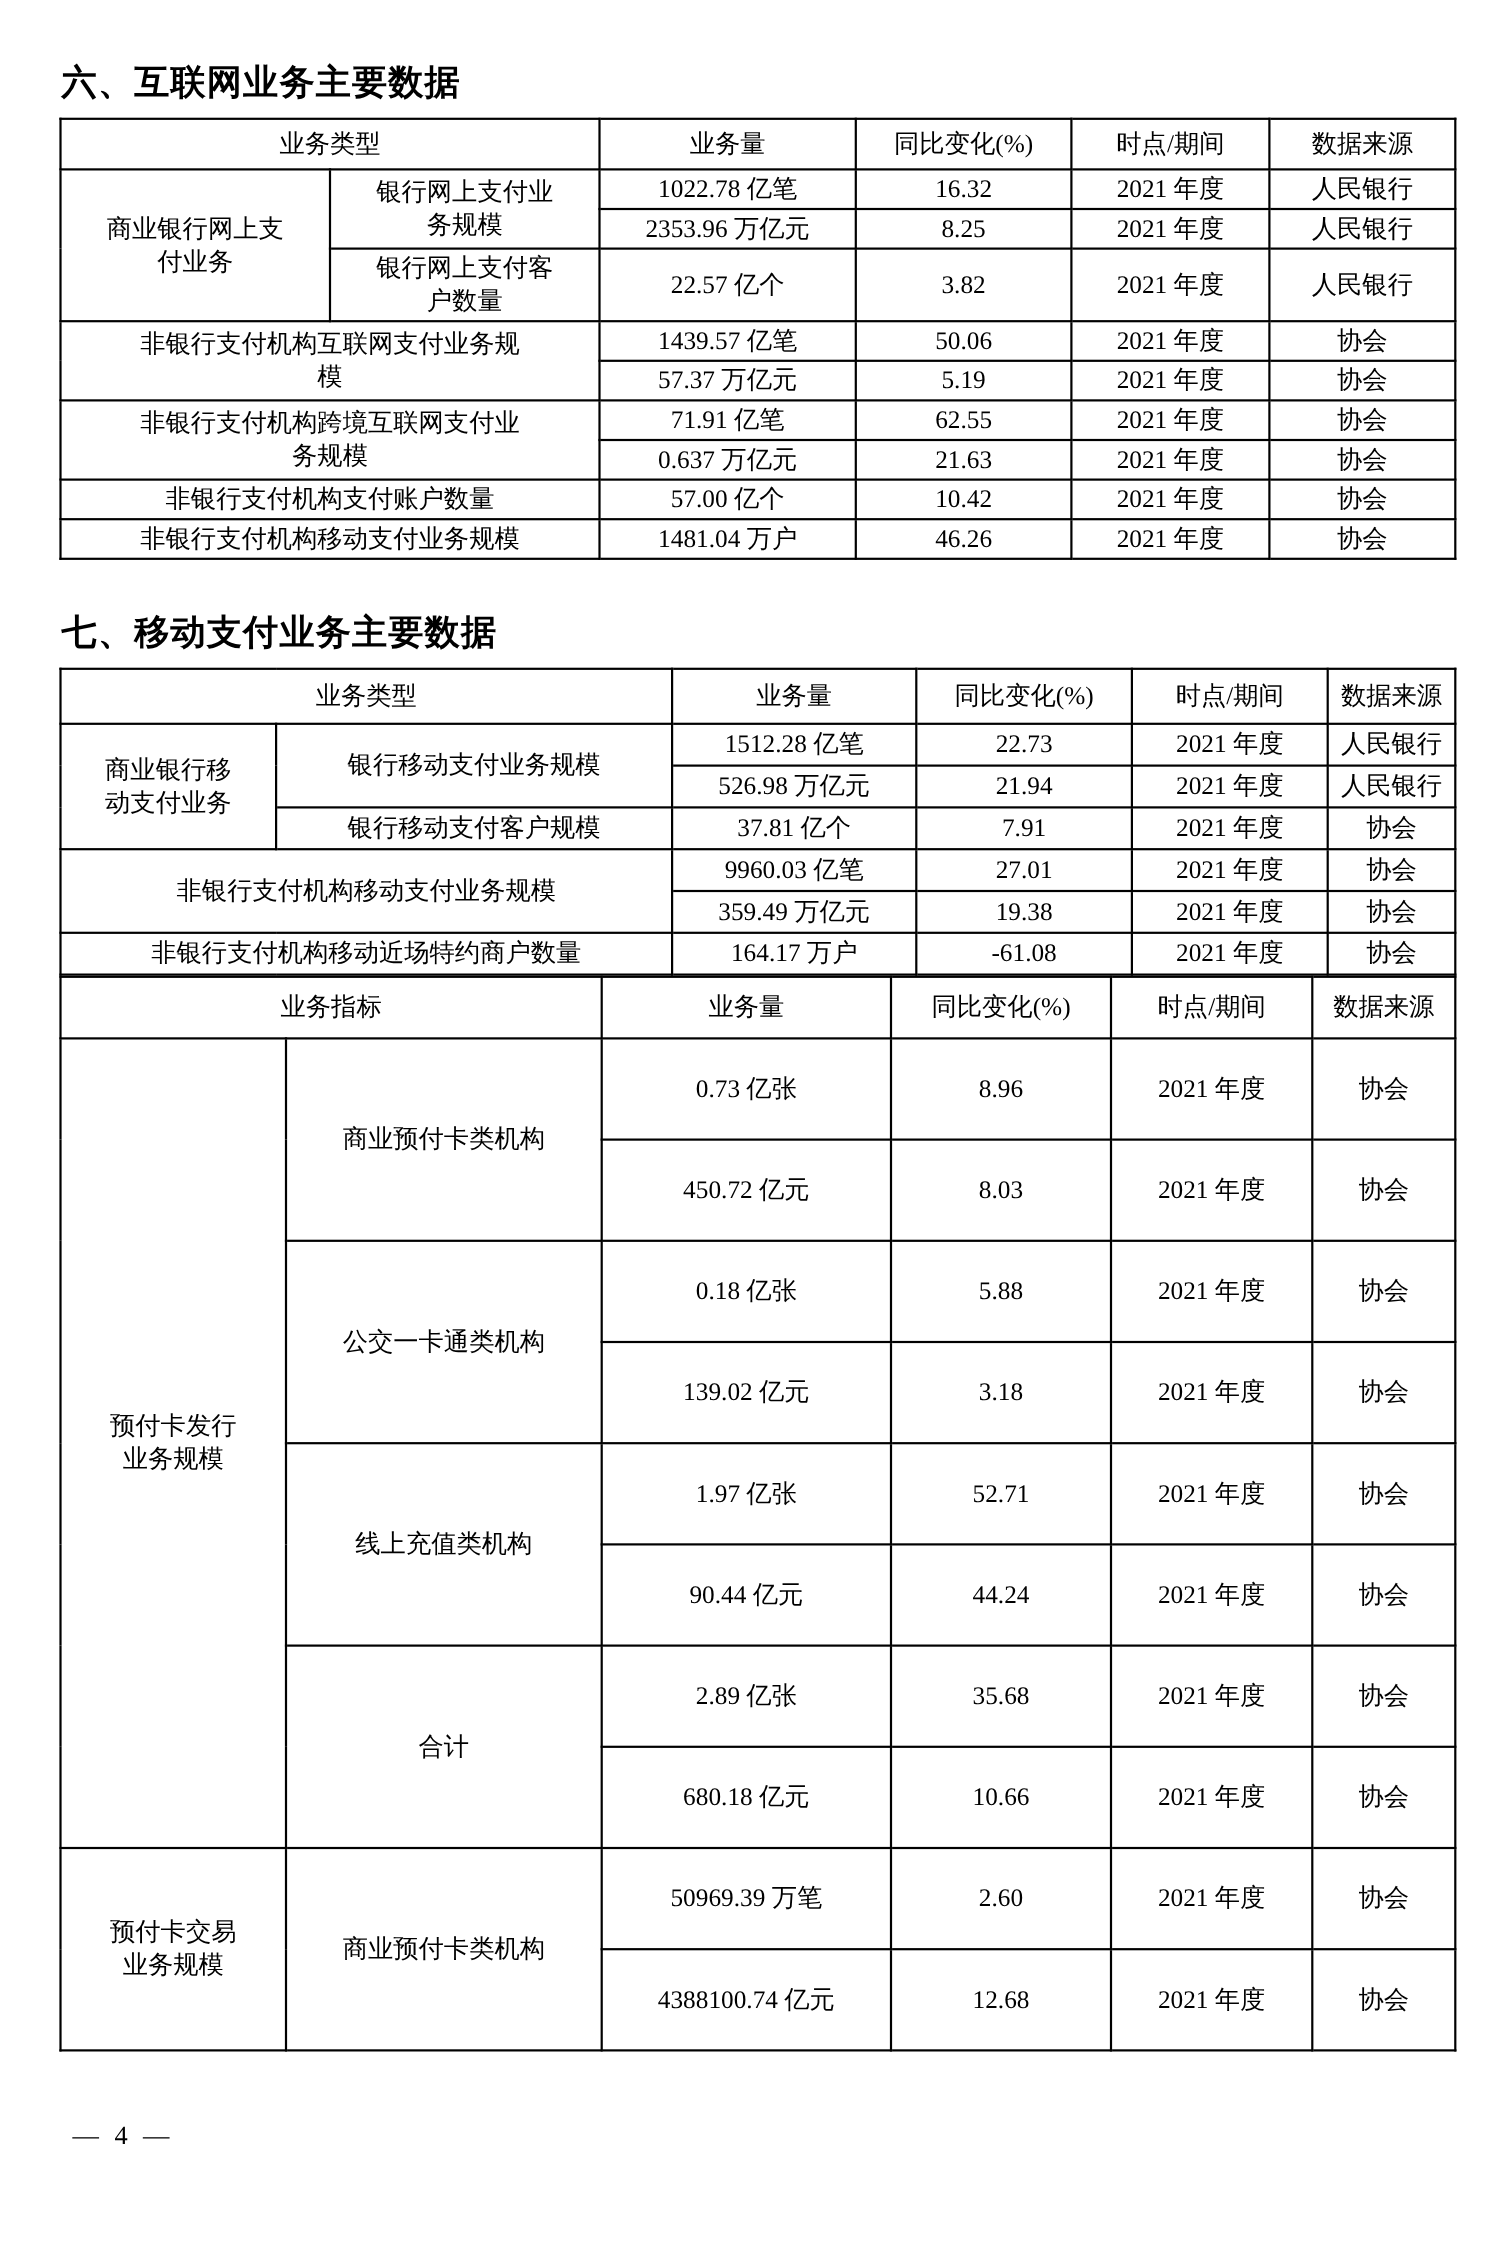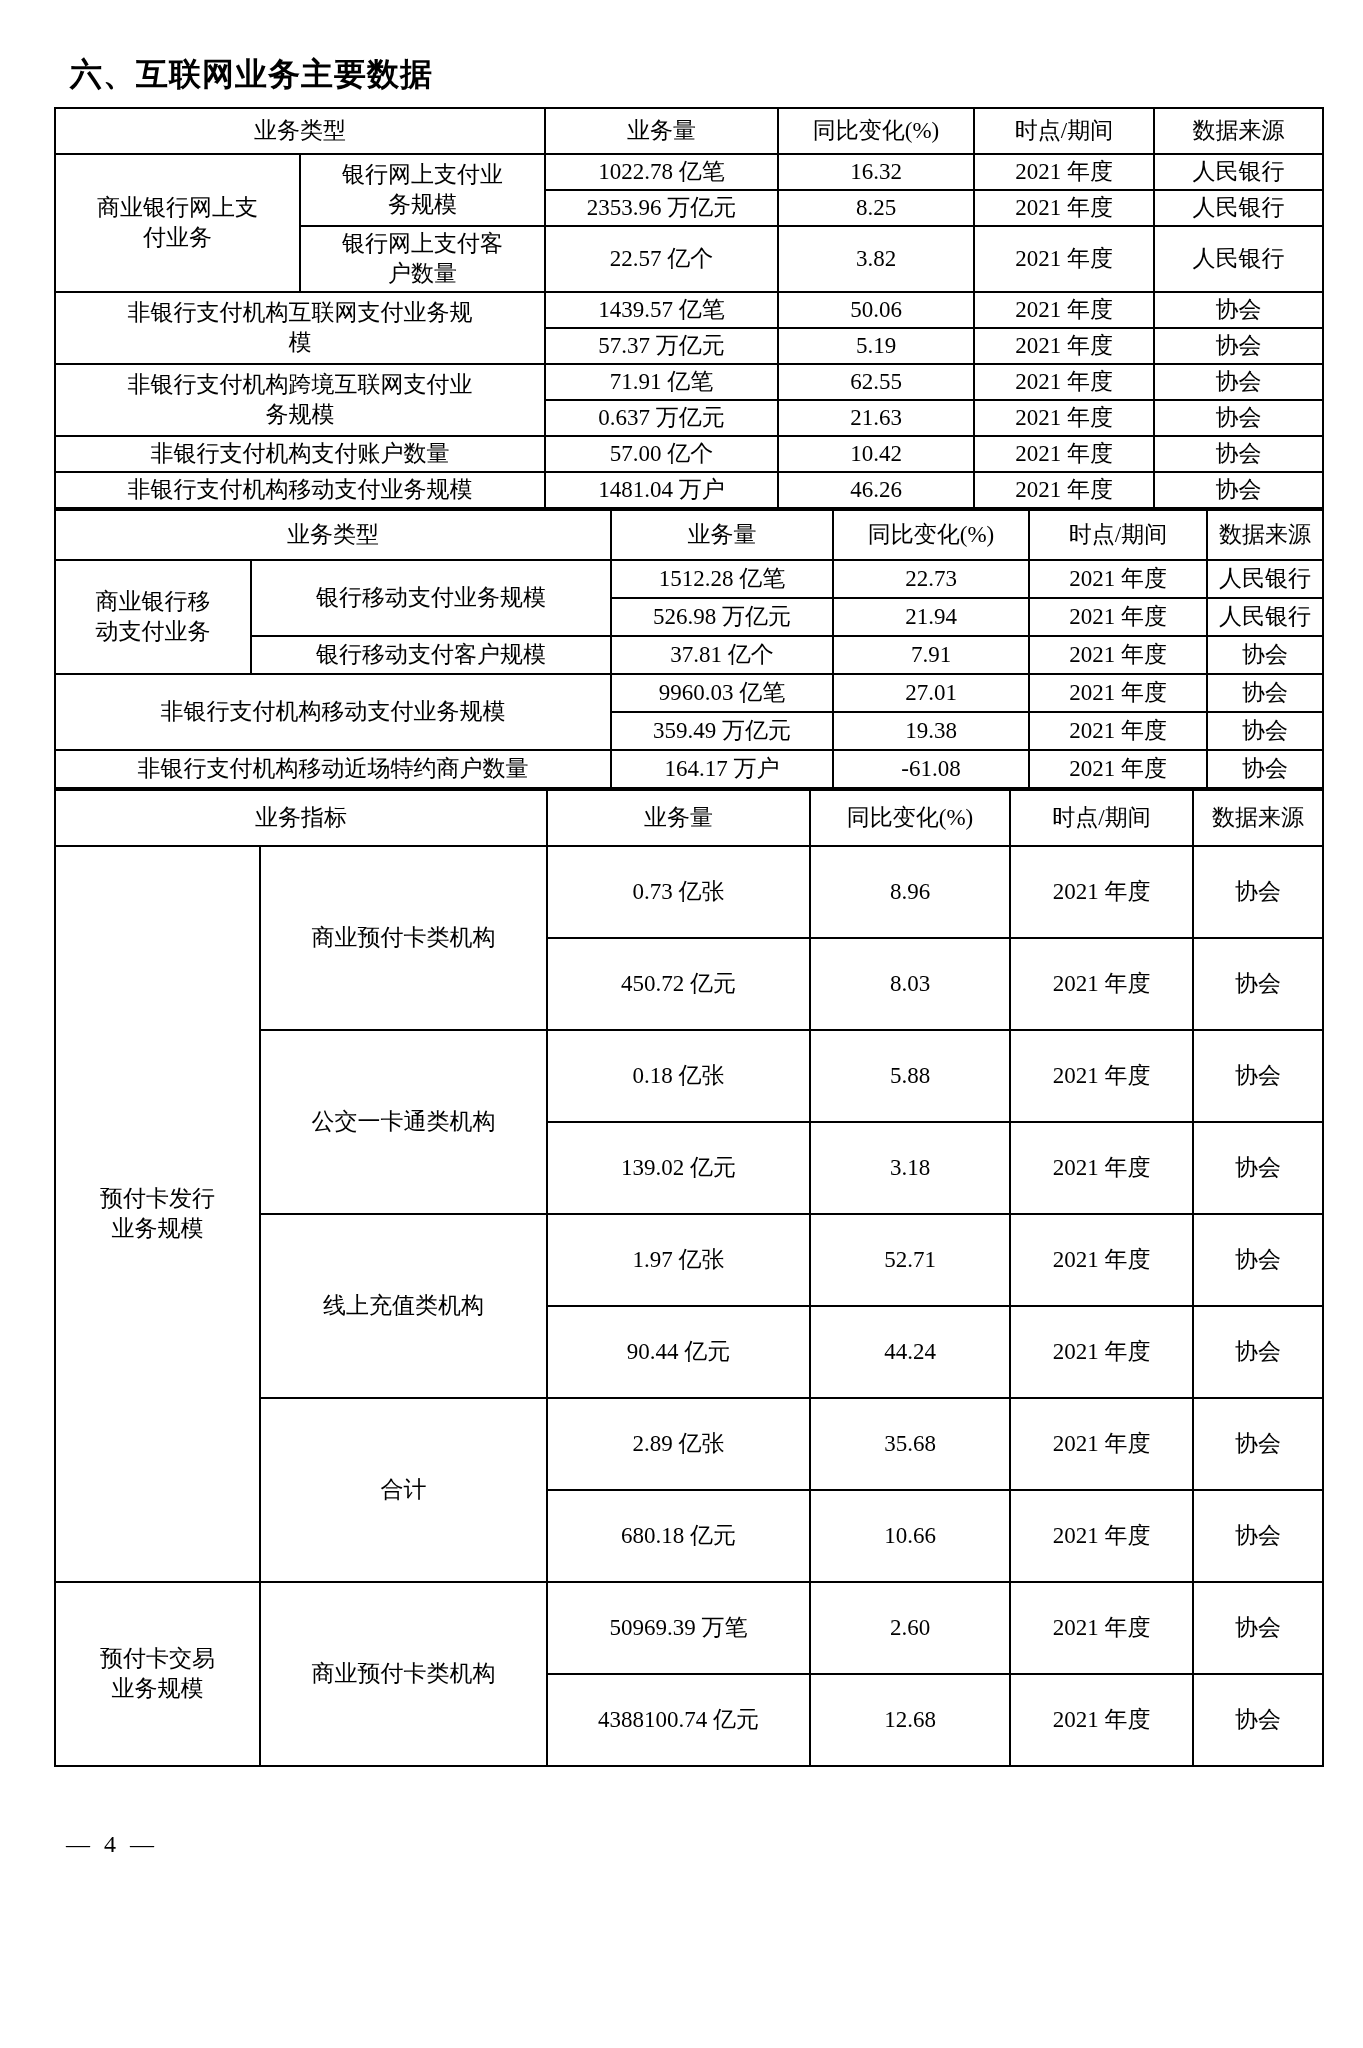--- a/index.html
+++ b/index.html
@@ -9,21 +9,21 @@
     background: #ffffff; color: #000000;
     font-family: "Liberation Serif", "DejaVu Serif", serif;
     overflow: hidden;
   }
   .page { padding: 54px 41px 0 54px; }
   .heading {
     font-family: "Liberation Sans", "DejaVu Sans", sans-serif;
     font-weight: bold;
     font-size: 32px;
     line-height: 40px;
-    margin: 0 0 13px 16px;
+    margin: 0 0 13px 2px;
     letter-spacing: 1px;
   }
   .heading.gap { margin-top: 45px; }
   table {
     border-collapse: collapse;
     table-layout: fixed;
     width: 1268px;
   }
   td, th {
     border: 2px solid #000;
@@ -133,20 +133,21 @@
     <tr>
       <td colspan="2">非银行支付机构移动支付业务规模</td>
       <td>1481.04 万户</td>
       <td>46.26</td>
       <td>2021 年度</td>
       <td>协会</td>
     </tr>
   </tbody>
     </table>
 
+  <div class="heading gap">七、移动支付业务主要数据</div>
   <table class="t2">
     <colgroup>
       <col style="width:196px">
         <col style="width:360px">
         <col style="width:222px">
       <col style="width:196px">
         <col style="width:178px">
         <col style="width:116px">
     </colgroup>
     <tbody>

